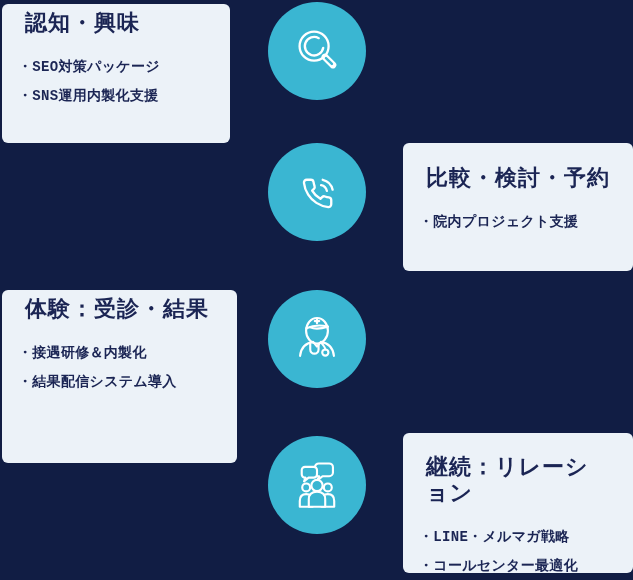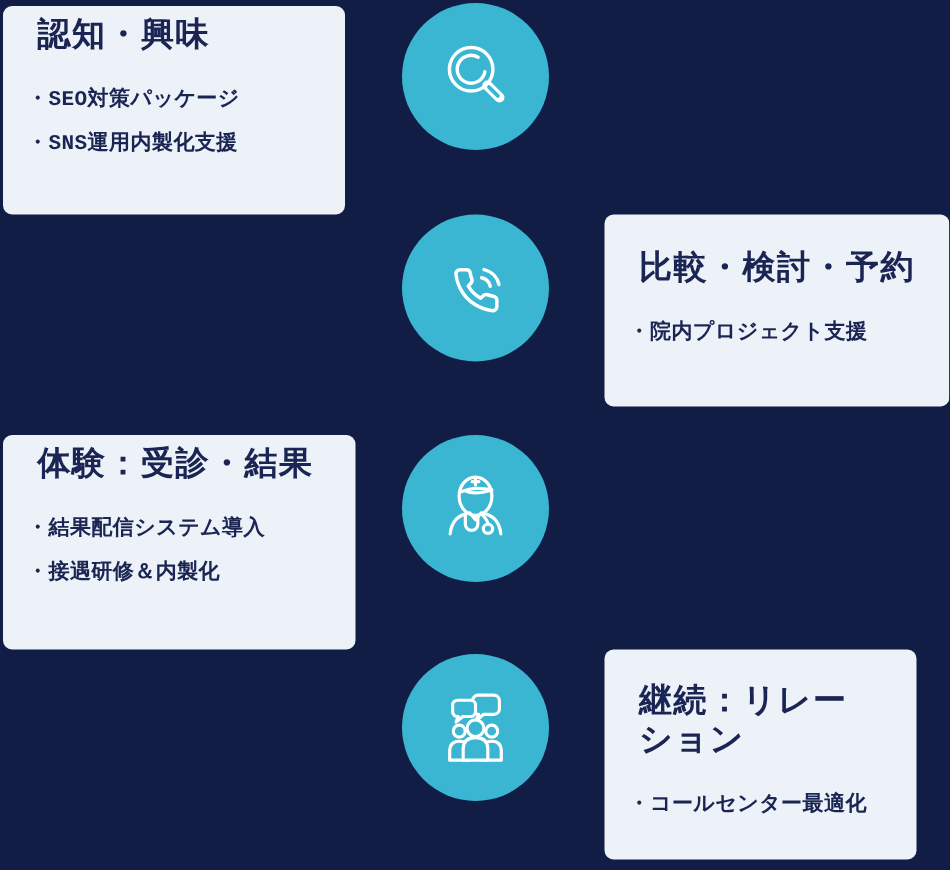--- a/index.html
+++ b/index.html
@@ -25,22 +25,22 @@
     margin:0 7px 15px 7px;font-size:22px;line-height:26px;
     font-weight:800;letter-spacing:1px;
   }
   .card ul{
     list-style:none;margin:0;padding:0;
     font-size:14px;font-weight:700;letter-spacing:0.3px;
   }
   .card li{line-height:29px;white-space:nowrap;}
   .card-1{left:2px;top:4px;width:228px;height:139px;}
   .card-2{left:403px;top:143px;width:230px;height:128px;padding-top:24px;}
-  .card-3{left:2px;top:290px;width:235px;height:143px;}
-  .card-4{left:403px;top:433px;width:208px;height:140px;padding-top:23px;}
+  .card-3{left:2px;top:290px;width:235px;height:173px;}
+  .card-4{left:403px;top:433px;width:230px;height:140px;padding-top:23px;}
   .circle{
     position:absolute;width:98px;height:98px;border-radius:50%;
     background:var(--accent);display:flex;align-items:center;justify-content:center;
   }
   .circle-1{left:268px;top:2px;}
   .circle-2{left:268px;top:143px;}
   .circle-3{left:268px;top:290px;}
   .circle-4{left:268px;top:436px;}
   .circle svg{display:block;}
 </style>
@@ -79,41 +79,42 @@
         <path d="M22 16.92v3a2 2 0 0 1-2.18 2 19.79 19.79 0 0 1-8.63-3.07 19.5 19.5 0 0 1-6-6 19.79 19.79 0 0 1-3.07-8.67A2 2 0 0 1 4.11 2h3a2 2 0 0 1 2 1.72 12.84 12.84 0 0 0 .7 2.81 2 2 0 0 1-.45 2.11L8.09 9.91a16 16 0 0 0 6 6l1.27-1.27a2 2 0 0 1 2.11-.45 12.84 12.84 0 0 0 2.81.7A2 2 0 0 1 22 16.92z"></path>
         <path d="M14.6 5.9a5.4 5.4 0 0 1 4.2 4.2"></path>
         <path d="M15.8 2a9.6 9.6 0 0 1 7.2 7.2"></path>
       </g>
     </svg>
   </div>
 
   <div class="card card-3">
     <h3>体験：受診・結果</h3>
     <ul>
+      <li>・接遇研修＆内製化</li>
       <li>・結果配信システム導入</li>
-      <li>・接遇研修＆内製化</li>
     </ul>
   </div>
 
   <div class="circle circle-3">
     <svg width="58" height="58" viewBox="0 0 60 60" fill="none" stroke="var(--stroke)" stroke-width="2.2" stroke-linecap="round" stroke-linejoin="round">
       <ellipse cx="30" cy="21.5" rx="11.3" ry="13.2"></ellipse>
       <path d="M19 18.9 C 25 16.2 33 15.2 41.2 17.2"></path>
       <path d="M23 17.8 C 27.5 20 33.5 19.6 41.2 17.2"></path>
       <path d="M30 9.2 v4.6 M27.7 11.5 h4.6"></path>
       <path d="M12.5 47.5 C13.5 38 19.5 34 26 33 L30 37.8 L34 33 C40.5 34 46.5 38 47.5 47.5"></path>
       <path d="M23 35 v5.8 a4.3 4.3 0 0 0 8.6 0 v-4.8"></path>
       <path d="M34.5 34 C36.8 36.6 38.6 38.8 38.6 40.8"></path>
       <circle cx="38.6" cy="44" r="3.2"></circle>
     </svg>
   </div>
 
   <div class="card card-4">
     <h3>継続：リレーション</h3>
     <ul>
+      <li>・LINE・メルマガ戦略</li>
       <li>・コールセンター最適化</li>
     </ul>
   </div>
 
   <div class="circle circle-4">
     <svg width="58" height="58" viewBox="0 0 60 60" fill="none" stroke="var(--stroke)" stroke-width="2.2" stroke-linecap="round" stroke-linejoin="round">
       <path d="M42.6 7.7 h-10.8 a3.9 3.9 0 0 0 -3.9 3.9 v5.4 a3.9 3.9 0 0 0 3.9 3.9 h0.4 l-2 4.6 5.5 -4.6 h6.9 a3.9 3.9 0 0 0 3.9 -3.9 v-5.4 a3.9 3.9 0 0 0 -3.9 -3.9 z"></path>
       <path d="M17.6 11.2 h9 a3.4 3.4 0 0 1 3.4 3.4 v4.4 a3.4 3.4 0 0 1 -3.4 3.4 h-5.3 l-4.7 3.9 1.5 -3.9 h-0.5 a3.4 3.4 0 0 1 -3.4 -3.4 v-4.4 a3.4 3.4 0 0 1 3.4 -3.4 z" fill="var(--accent)"></path>
       <path d="M12.2 52.5 v-6 q0 -7 6.6 -7 q6.6 0 6.6 7 v6 z"></path>
       <path d="M47.8 52.5 v-6 q0 -7 -6.6 -7 q-6.6 0 -6.6 7 v6 z"></path>

